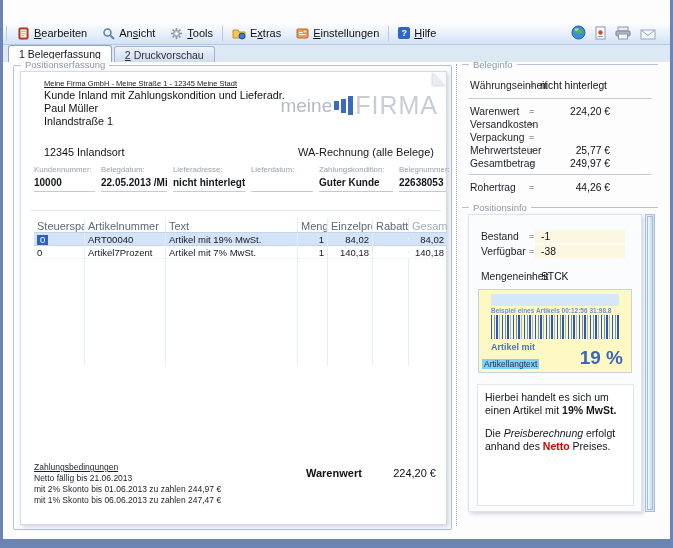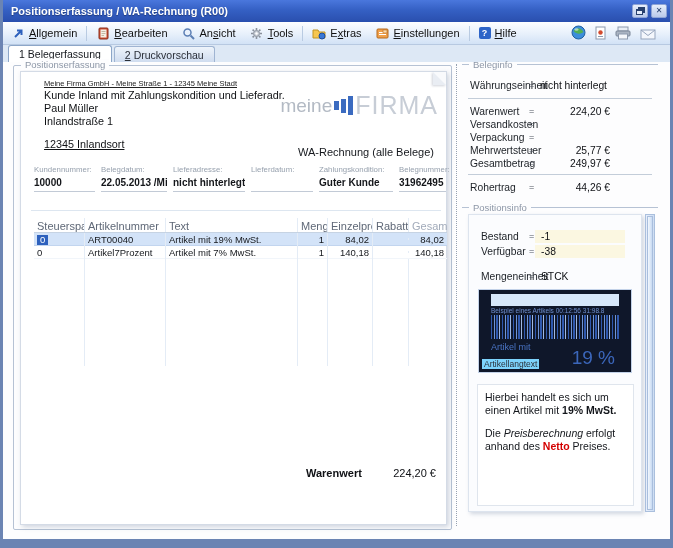--- a/index.html
+++ b/index.html
@@ -107,69 +107,50 @@
   .bi-div{position:absolute;left:468px;width:184px;border-top:1px solid #c3cdd9;}
 
   .pcard{position:absolute;left:468px;top:214px;width:174px;height:298px;background:#fbfcfe;border:1px solid #dde4ee;
          box-shadow:2px 2px 4px rgba(110,130,160,.30);}
   .pc-row{position:absolute;left:0;width:100%;height:13px;}
   .pc-label{position:absolute;left:12px;font-size:10.3px;color:#1c2026;white-space:nowrap;}
   .pc-eq{position:absolute;left:60px;font-size:9px;color:#4a515c;}
   .pc-val{position:absolute;left:72px;font-size:10.3px;color:#0e1014;white-space:nowrap;z-index:2;}
   .hl{position:absolute;left:66px;top:-1px;width:90px;height:13px;background:#fbf7e1;}
 
-  .imgbox{position:absolute;left:9px;top:74px;width:154px;height:84px;background:#0f172a;border:1px solid #c3d2e8;}
+  .imgbox{position:absolute;left:9px;top:74px;width:154px;height:84px;background:#fef9c3;border:1px solid #c3d2e8;font-weight:bold;}
   .imgband{position:absolute;left:12px;top:4px;width:128px;height:12px;background:#d6e7fa;}
   .imgnote{position:absolute;left:12px;top:17px;width:130px;font-size:6.5px;color:#6f8fd0;white-space:nowrap;overflow:hidden;}
   .barcode{position:absolute;left:12px;top:25px;width:129px;height:24px;
            background:repeating-linear-gradient(90deg,#2f58ad 0 1px,transparent 1px 3px,#6e93d6 3px 4px,
            transparent 4px 5px,#2f58ad 5px 7px,transparent 7px 8px,#9fb8e4 8px 9px,transparent 9px 11px);}
   .imgcaption{position:absolute;left:12px;top:52px;font-size:9px;color:#4a74c4;}
-  .imgpercent{position:absolute;right:16px;bottom:3px;font-size:19px;color:#3b66ba;}
+  .imgpercent{position:absolute;right:8px;bottom:3px;font-size:19px;color:#3b66ba;}
 
   .lt-label{position:absolute;left:13px;top:144px;font-size:8.5px;color:#2a2f38;background:#7dd3fc;padding:0 2px;z-index:2;}
   .lt-box{position:absolute;left:8px;top:169px;width:157px;height:122px;background:#fff;border:1px solid #dfe5ed;
           padding:6px 7px;font-size:10.5px;line-height:12.5px;color:#14171c;}
   .lt-box p{margin:0;}
   .lt-box p + p{margin-top:11px;}
   .lt-box .b{font-weight:bold;}
   .lt-box .i{font-style:italic;}
   .lt-box .red{color:#d40000;font-weight:bold;}
 
   .vscroll{position:absolute;left:645px;top:214px;width:10px;height:298px;border:1px solid #aabfdd;
            background:linear-gradient(90deg,#e8effb,#cdddf3);}
   .vthumb{position:absolute;left:1px;top:1px;width:6px;height:294px;border:1px solid #a9bedd;
           background:linear-gradient(90deg,#f3f8fe,#c8daf2);}
 </style>
 </head>
 <body>
 
 <div class="window">
 
-  <div class="titlebar">
-    <span class="title">Positionserfassung / WA-Rechnung (R00)</span>
-    <span class="winbtns">
-      <span class="wbtn">
-          <span class="restore-glyph"></span>
-        </span>
-      <span class="wbtn">
-          <span>✕</span>
-        </span>
-    </span>
-  </div>
 
   <div class="menubar">
-    <div class="mitem">
-      <span class="micon">
-          <svg width="12" height="12">
-            <path d="M3 10 L9 4 M5 3.5 H9.5 V8" stroke="#2e61bd" stroke-width="2" fill="none"></path>
-          </svg>
-        </span>
-      <span><span></span><span class="u">A</span><span>llgemein</span></span>
-    </div>
     <div class="msep"></div>
     <div class="mitem">
       <span class="micon">
           <svg width="13" height="13">
             <rect x="2" y="1" width="9" height="11" rx="1" fill="#cf4e31" stroke="#8a2f1d"></rect>
             <rect x="3.5" y="2.5" width="6" height="8" fill="#f5efe6"></rect>
             <path d="M4.5 4.5h4M4.5 6.5h4M4.5 8.5h2.5" stroke="#b9a98f" stroke-width="0.8"></path>
           </svg>
         </span>
       <span><span></span><span class="u">B</span><span>earbeiten</span></span>
@@ -267,21 +248,21 @@
     <span class="grouplabel" style="left:21px;top:-3px;">Positionserfassung</span>
     <div class="groupbox-left"></div>
 
     <div class="sheet">
       <div class="curl"></div>
 
       <div class="sender">Meine Firma GmbH - Meine Straße 1 - 12345 Meine Stadt</div>
       <div class="addr" style="top:17px;">Kunde Inland mit Zahlungskondition und Lieferadr.</div>
       <div class="addr" style="top:30px;">Paul Müller</div>
       <div class="addr" style="top:43px;">Inlandstraße 1</div>
-      <div class="addr" style="top:66px;text-decoration:underline;">12345 Inlandsort</div>
+      <div class="addr" style="top:74px;">12345 Inlandsort</div>
 
       <div class="logo">
         <span class="w1">meine</span>
         <span class="bar" style="height:9px;"></span>
         <span class="bar" style="height:14px;"></span>
         <span class="bar" style="height:19px;"></span>
         <span class="w2">FIRMA</span>
       </div>
 
       <div class="doctitle">WA-Rechnung (alle Belege)</div>
@@ -302,21 +283,21 @@
         <div class="field" style="left:217px;width:62px;">
           <div class="flabel">Lieferdatum:</div>
           <div class="fvalue"></div>
         </div>
         <div class="field" style="left:285px;width:74px;">
           <div class="flabel">Zahlungskondition:</div>
           <div class="fvalue">Guter Kunde</div>
         </div>
         <div class="field" style="left:365px;width:47px;">
           <div class="flabel">Belegnummer:</div>
-          <div class="fvalue">31962495</div>
+          <div class="fvalue">22638053</div>
         </div>
       </div>
 
       <div class="hrline"></div>
 
       <div class="ptable">
         <div class="trow thead">
           <div>Steuerspalte</div>
           <div>Artikelnummer</div>
           <div>Text</div>
@@ -347,20 +328,26 @@
           <div></div>
             <div></div>
             <div></div>
           <div></div>
             <div></div>
             <div></div>
           <div></div>
         </div>
       </div>
 
+      <div class="payment">
+        <div class="phead">Zahlungsbedingungen</div>
+        <div>Netto fällig bis 21.06.2013</div>
+        <div>mit 2% Skonto bis 01.06.2013 zu zahlen 244,97 €</div>
+        <div>mit 1% Skonto bis 06.06.2013 zu zahlen 247,47 €</div>
+      </div>
       <div class="totalline-label">Warenwert</div>
       <div class="totalline-value">224,20 €</div>
     </div>
 
     <div class="splitter"></div>
 
     <div class="grp-sep" style="left:462px;top:-3px;width:196px;">
       <span class="line short"></span>
       <span class="gl">Beleginfo</span>
       <span class="line"></span>

